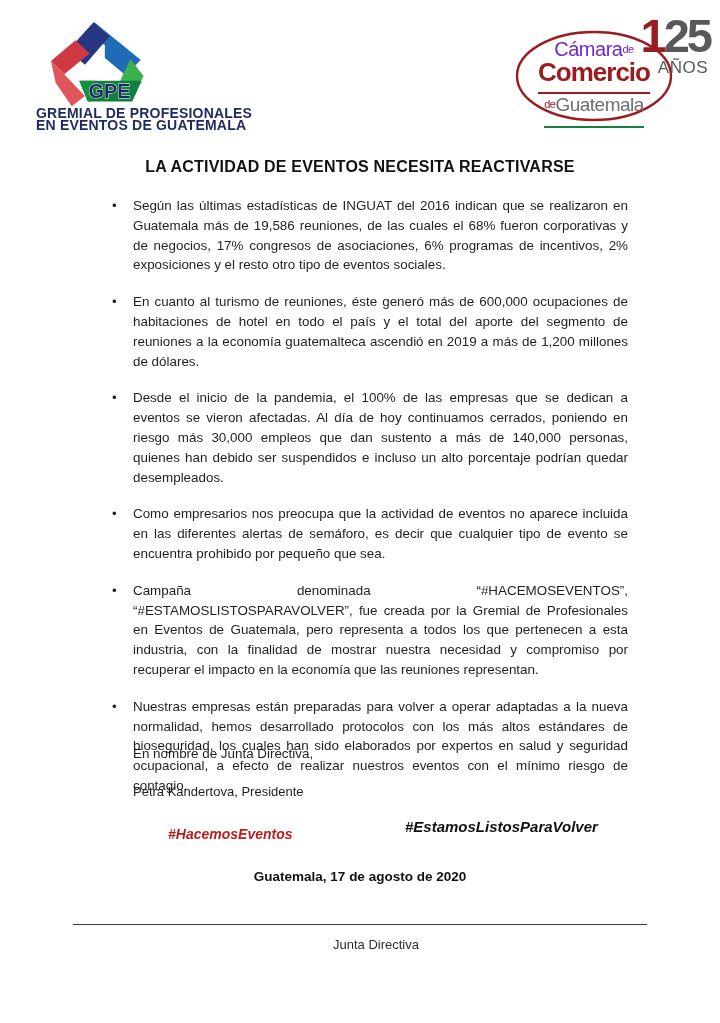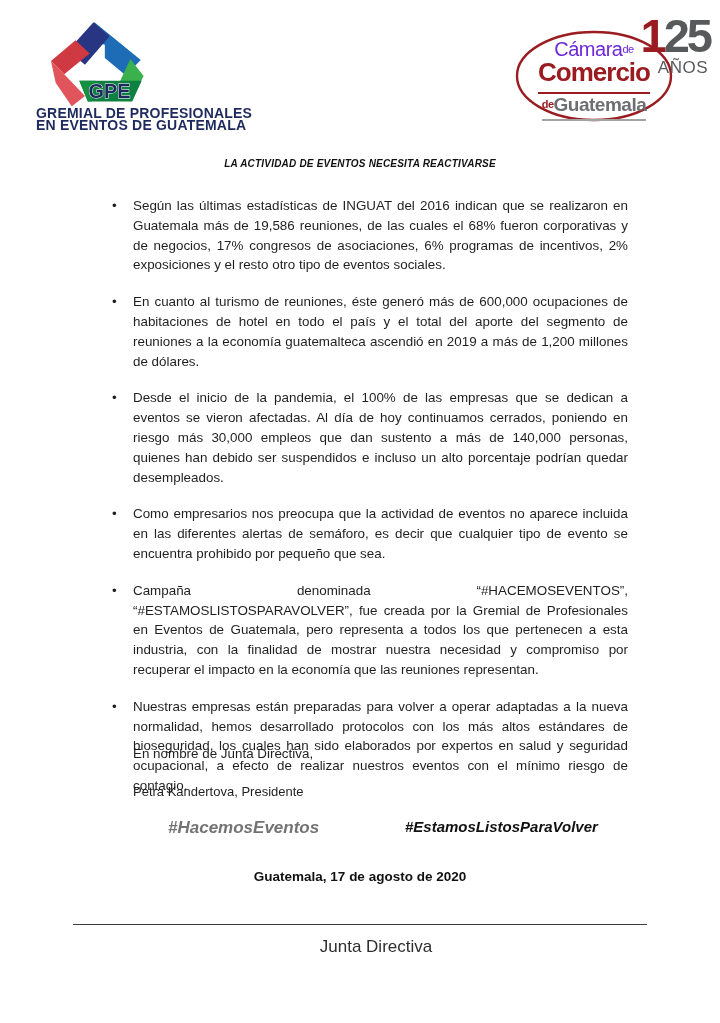--- a/index.html
+++ b/index.html
@@ -16,52 +16,52 @@
   .gpe-name { margin-top:2px; font-size:14px; font-weight:bold; line-height:11.5px;
               color:#1e2a5e; letter-spacing:.2px; white-space:nowrap; }
 
   .ccg-logo { position:absolute; right:8px; top:8px; width:200px; height:114px; }
   .ccg-ellipse { position:absolute; left:2px; top:22px; }
   .ccg-text { position:absolute; left:10px; top:30px; width:144px; text-align:center; }
   .ccg-row1 { font-size:20px; color:#6d28d9; font-weight:normal; line-height:22px; letter-spacing:-.5px; }
   .ccg-row1 .de-sm { font-size:11px; vertical-align:top; }
   .ccg-row2 { font-size:26px; color:#9a1c20; font-weight:bold; line-height:25px;
               letter-spacing:-1px; border-bottom:2px solid #9a1c20; display:inline-block; padding-bottom:7px; }
-  .ccg-row3 { font-size:19px; color:#6d6e71; font-weight:bold; line-height:21px; letter-spacing:-.5px;
-              border-bottom:2px solid #a3a3a3; display:inline-block; padding-bottom:4px; }
+  .ccg-row3 { font-size:19px; color:#6d6e71; font-weight:normal; line-height:21px; letter-spacing:-.5px;
+              border-bottom:2px solid #15803d; display:inline-block; padding-bottom:11px; }
   .ccg-row3 .de-sm { font-size:11px; color:#9a1c20; vertical-align:top; }
   .ccg-125 { position:absolute; right:2px; top:6px; font-size:47px; font-weight:bold;
              line-height:44px; letter-spacing:-3px; }
   .ccg-125 .d1 { color:#9a1c20; }
   .ccg-125 .d25 { color:#58595b; }
   .ccg-anos { position:absolute; right:4px; top:50px; font-size:17px; color:#58595b;
               letter-spacing:.5px; font-weight:normal; }
 
   
   .doc-title { position:absolute; top:158px; left:0; width:100%; text-align:center;
-               font-size:10px; font-weight:bold; color:#111; letter-spacing:.2px;font-style:italic; }
+               font-size:16px; font-weight:bold; color:#111; letter-spacing:.2px; }
 
   .bullets { position:absolute; top:196px; left:133px; width:495px; list-style:none; }
   .bullets li { position:relative; margin-bottom:17px; font-size:13.4px; line-height:19.8px;
                 text-align:justify; text-align-last:left; }
   .bullets li::before { content:"\2022"; position:absolute; left:-21px; top:0; font-size:13.4px; }
 
   .closing-1 { position:absolute; left:133px; top:746px; font-size:13.4px; }
   .closing-2 { position:absolute; left:133px; top:784px; font-size:13px; }
 
   .hashtags { position:absolute; left:0; top:818px; width:720px; height:24px; }
-  .hashtag-left  { position:absolute; left:168px; font-size:17px; font-weight:bold; font-style:italic; color:#737373; }
+  .hashtag-left  { position:absolute; left:168px; font-size:14px; font-weight:bold; font-style:italic; color:#b91c1c;margin-top:8px; }
   .hashtag-right { position:absolute; left:405px; font-size:15px; font-weight:bold; font-style:italic; color:#111; }
 
   .dateline { position:absolute; left:0; top:869px; width:100%; text-align:center;
               font-size:13.5px; font-weight:bold; color:#111; }
 
   .footer-rule { position:absolute; left:73px; top:924px; width:574px; border-top:1.6px solid #3a3a3a; }
   .footer-1 { position:absolute; left:0; top:937px; width:100%; text-align:center;
-              font-size:17px; color:#2e2e2e;padding-left:32px; }
+              font-size:13px; color:#2e2e2e;padding-left:32px; }
   .footer-2 { position:absolute; left:0; top:954px; width:100%; text-align:center;
               font-size:11.8px; color:#2e2e2e; }
 </style>
 </head>
 <body>
 
 <div class="page">
 
   <div class="gpe-logo">
     <svg width="104" height="92" viewBox="0 0 110 96">

